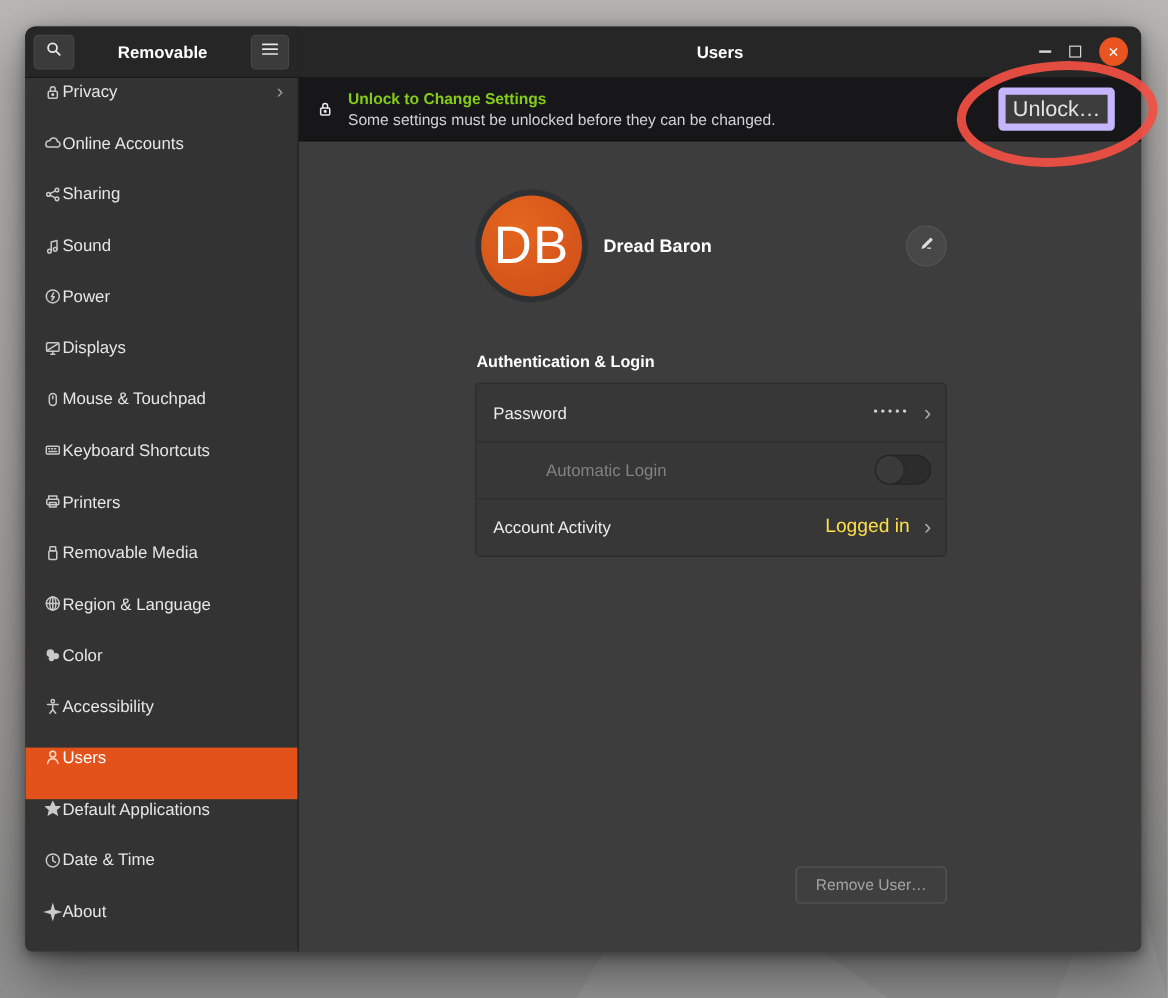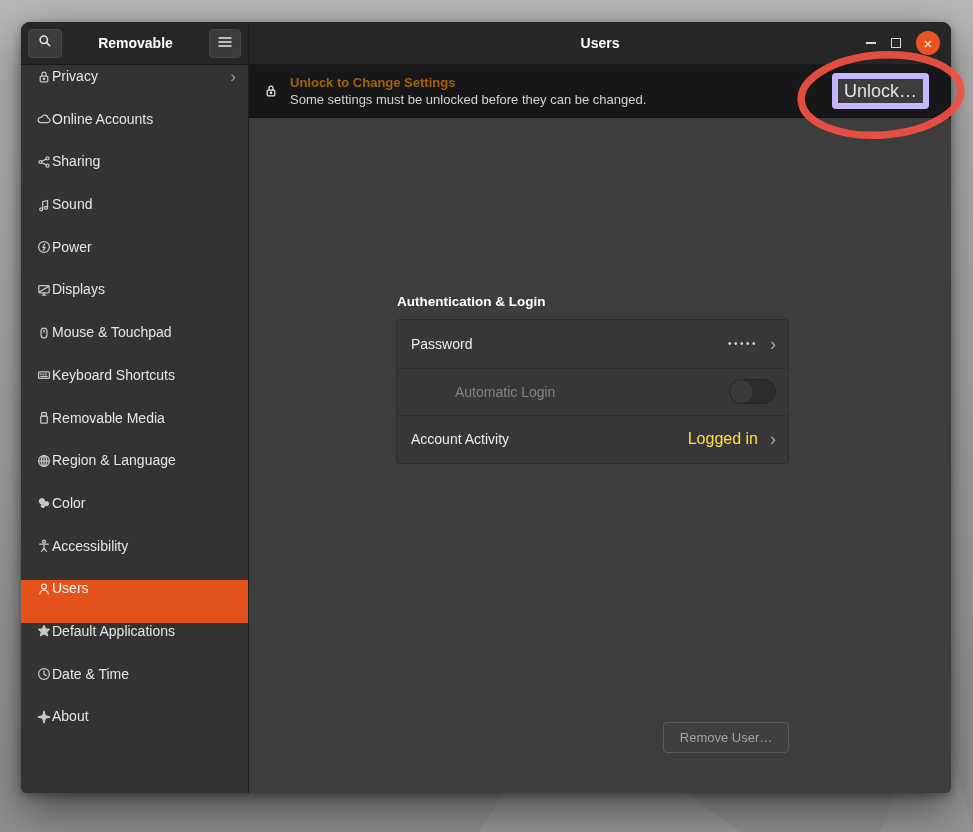--- a/index.html
+++ b/index.html
@@ -55,21 +55,21 @@
   .max-box { width: 10px; height: 10px; border: 1px solid #d8d8d8; }
   .close-btn { width: 24px; height: 24px; border-radius: 50%; background: #E95420; color: #fff; font-size: 15px; line-height: 1; }
 
   
   .banner {
     height: 53px; background: #17171a; border-bottom: 1px solid #0f0f12;
     display: flex; align-items: center; gap: 11px; padding: 0 22px 0 13px; flex: none;
   }
   .banner-lock { width: 17px; height: 17px; flex: none; display: flex; align-items: center; justify-content: center; }
   .banner-text { display: flex; flex-direction: column; gap: 2px; }
-  .banner-title { color: #a16207; font-weight: bold; font-size: 13px; }
+  .banner-title { color: #84cc16; font-weight: bold; font-size: 13px; }
   .banner-sub { color: #d2d2d2; font-size: 13px; }
   .unlock-btn {
     margin-left: auto; width: 97px; height: 36px; background: #3c3c3c; border: 6px solid #c4b5fd;
     border-radius: 4px; color: #e3e3e3; font-size: 18px;
     display: flex; align-items: center; justify-content: center; cursor: pointer;
   }
 
   
   .content { flex: 1; position: relative; background: #3d3d3d; }
   .column { position: absolute; left: 147px; top: 0; width: 393px; height: 100%; }
@@ -217,20 +217,30 @@
       <div class="side-item">
         <span class="s-icon">
             <svg class="line-icon" width="16" height="16" viewBox="0 0 16 16">
               <rect x="2.6" y="4.8" width="10.8" height="6.6" rx="1"></rect>
               <path d="M4.5 7h.9M7 7h.9M9.5 7h.9M4.8 9.3h6.4"></path>
             </svg>
           </span>
         <span class="s-label">Keyboard Shortcuts</span>
       </div>
 
+      <div class="side-item">
+        <span class="s-icon">
+            <svg class="line-icon" width="16" height="16" viewBox="0 0 16 16">
+              <path d="M4.6 6V3.4h6.8V6"></path>
+              <rect x="3" y="6" width="10" height="4.6" rx="1"></rect>
+              <rect x="5.2" y="8.8" width="5.6" height="3.8"></rect>
+            </svg>
+          </span>
+        <span class="s-label">Printers</span>
+      </div>
 
       <div class="side-item">
         <span class="s-icon">
             <svg class="line-icon" width="16" height="16" viewBox="0 0 16 16">
               <rect x="5.6" y="2.6" width="4.8" height="3.4" rx="0.6"></rect>
               <rect x="4.7" y="6" width="6.6" height="7.2" rx="1"></rect>
             </svg>
           </span>
         <span class="s-label">Removable Media</span>
       </div>
@@ -335,20 +345,34 @@
       <div class="banner-text">
         <span class="banner-title">Unlock to Change Settings</span>
         <span class="banner-sub">Some settings must be unlocked before they can be changed.</span>
       </div>
       <div class="unlock-btn">Unlock…</div>
     </div>
 
     <div class="content">
       <div class="column">
 
+        <div class="profile-row">
+          <div class="avatar">
+            <div class="avatar-inner">DB</div>
+          </div>
+          <span class="user-name">Dread Baron</span>
+          <div class="edit-btn">
+            <span>
+              <svg width="15" height="15" viewBox="0 0 16 16">
+                  <path d="M3 13.4l.9-3 6.7-6.7a1 1 0 0 1 1.4 0l.7.7a1 1 0 0 1 0 1.4L6 12.5l-3 .9z" fill="#dcdcdc"></path>
+                  <path d="M8.2 12.6h3.4" stroke="#dcdcdc" stroke-width="1"></path>
+                </svg>
+            </span>
+          </div>
+        </div>
 
         <span class="section-title">Authentication &amp; Login</span>
 
         <div class="listbox">
           <div class="lrow">
             <span class="label">Password</span>
             <span class="dots">•••••</span>
             <span class="chev">›</span>
           </div>
           <div class="lrow disabled">

